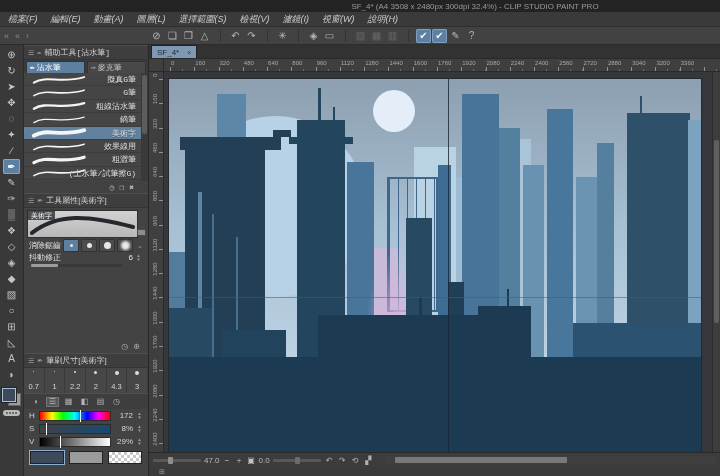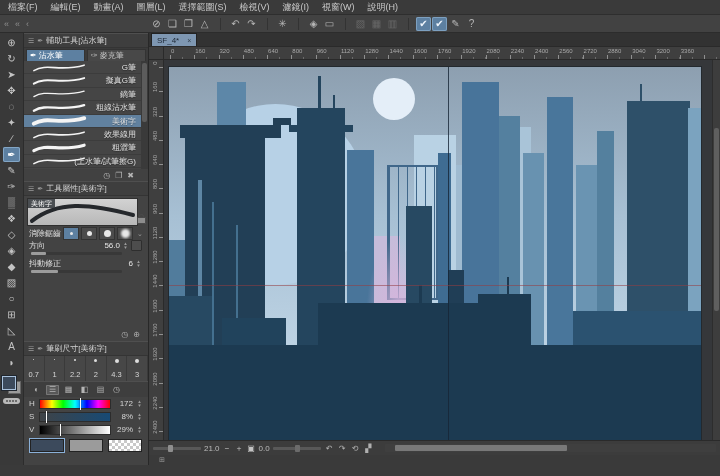--- a/index.html
+++ b/index.html
@@ -4,21 +4,21 @@
 <style>
   html,body{margin:0;padding:0;background:#222;}
   .window{width:720px;height:476px;background:#3a3a3a;font-family:"Liberation Sans",sans-serif;
     color:#ccc;position:relative;overflow:hidden;user-select:none;}
   
   .titlebar{height:12px;background:#232323;font-size:8px;color:#9a9a9a;display:flex;align-items:center;
     justify-content:center;padding-left:230px;box-sizing:border-box;}
   
   .menubar{height:14px;background:#3a3a3a;display:flex;align-items:center;gap:13px;padding:0 8px;
     font-size:9px;color:#c8c8c8;border-bottom:1px solid #2e2e2e;}
-  .mitem{white-space:nowrap;cursor:default;}
+  .mitem{white-space:nowrap;cursor:default;font-style:italic;}
   
   .toolbar{height:17px;background:#424242;display:flex;align-items:center;font-size:10px;color:#b5b5b5;
     border-bottom:1px solid #2c2c2c;padding:0 4px;gap:1px;}
   .tbleft{display:flex;gap:6px;width:100px;font-size:9px;color:#8f8f8f;}
   .tbicon{width:15px;height:14px;display:flex;align-items:center;justify-content:center;border-radius:2px;}
   .tbicon.active{background:#5d80a1;color:#eef4fb;box-shadow:inset 0 0 0 1px #7da0c0;}
   .tbicon.disabled{opacity:.32;}
   .tbsep{width:7px;height:12px;border-right:1px solid #333;margin-right:6px;}
   
   .main{display:flex;height:432px;}
@@ -33,21 +33,21 @@
   .fgbg .bg{position:absolute;right:0;bottom:0;width:11px;height:11px;border:1px solid #666;}
   .pill{width:17px;height:6px;border-radius:3px;background:#b9b9b9;margin-top:4px;display:flex;
     align-items:center;justify-content:center;gap:1px;}
   .pill i{width:2px;height:2px;border-radius:50%;background:#555;}
   
   .panels{width:124px;background:#434343;border-right:1px solid #282828;display:flex;flex-direction:column;font-size:8px;}
   .phead{height:13px;min-height:13px;background:#3e3e3e;display:flex;align-items:center;gap:3px;padding:0 4px;
     color:#d2d2d2;border-top:1px solid #4f4f4f;border-bottom:1px solid #343434;font-size:8px;}
   .phead .hicon{color:#9a9a9a;font-size:7px;}
   
-  .subtool{height:148px;display:flex;flex-direction:column;}
+  .subtool{height:148px;display:flex;flex-direction:column;font-family:Liberation Mono, monospace;}
   .tabs{height:13px;display:flex;gap:2px;padding:1px 2px 0 2px;background:#3b3b3b;box-sizing:border-box;}
   .tab{flex:1;display:flex;align-items:center;gap:2px;padding:0 3px;background:#484848;color:#c0c0c0;border:1px solid #333;border-bottom:none;}
   .tab.active{background:#5d80a1;color:#fff;}
   .brushlist{flex:1;overflow:hidden;position:relative;background:#454545;}
   .brow{height:13.4px;display:flex;align-items:center;position:relative;padding:0 12px 0 4px;
     border-bottom:1px solid #3c3c3c;box-sizing:border-box;}
   .brow svg{width:62px;height:11px;flex:none;}
   .brow .bname{position:absolute;right:12px;top:1px;color:#e2e2e2;font-size:8px;white-space:nowrap;
     text-shadow:0 1px 1px rgba(0,0,0,.4);}
   .brow.selected{background:#61819f;}
@@ -132,20 +132,23 @@
   .sbtn{min-width:9px;text-align:center;color:#c5c5c5;}
   .sbicon{width:11px;text-align:center;color:#b0b0b0;}
   .hscroll{flex:1;height:8px;background:#3f3f3f;margin-left:8px;position:relative;border-radius:1px;}
   .hscroll i{position:absolute;left:3%;width:52%;top:1px;bottom:1px;background:#787878;border-radius:1px;}
   .bottomstrip{height:10px;background:#3a3a3a;display:flex;align-items:center;padding-left:10px;font-size:7px;color:#9a9a9a;}
 </style>
 </head>
 <body>
 
 <div class="window">
+  <div class="titlebar">
+    <span>SF_4* (A4 3508 x 2480px 300dpi 32.4%) - CLIP STUDIO PAINT PRO</span>
+  </div>
   <div class="menubar">
       <span class="mitem">檔案(F)</span>
       <span class="mitem">編輯(E)</span>
       <span class="mitem">動畫(A)</span>
       <span class="mitem">圖層(L)</span>
       <span class="mitem">選擇範圍(S)</span>
       <span class="mitem">檢視(V)</span>
       <span class="mitem">濾鏡(I)</span>
       <span class="mitem">視窗(W)</span>
       <span class="mitem">說明(H)</span>
@@ -231,41 +234,41 @@
             </div>
             <div class="tab">
               <span>✑</span>
               <span>麥克筆</span>
             </div>
           </div>
         <div class="brushlist">
 
         <div class="brow">
               <svg viewBox="0 0 70 14">
+                <path d="M3 11 C 20 1, 36 13, 67 4" fill="none" stroke="#f4f4f4" stroke-width="2.6" stroke-linecap="round"></path>
+              </svg>
+              <span class="bname">擬真G筆</span>
+            </div>
+            <div class="brow">
+              <svg viewBox="0 0 70 14">
                 <path d="M3 11 C 20 1, 36 13, 67 4" fill="none" stroke="#f4f4f4" stroke-width="2" stroke-linecap="round"></path>
               </svg>
               <span class="bname">G筆</span>
             </div>
             <div class="brow">
               <svg viewBox="0 0 70 14">
-                <path d="M3 11 C 20 1, 36 13, 67 4" fill="none" stroke="#f4f4f4" stroke-width="2.6" stroke-linecap="round"></path>
-              </svg>
-              <span class="bname">擬真G筆</span>
+                <path d="M3 11 C 20 1, 36 13, 67 4" fill="none" stroke="#f4f4f4" stroke-width="3" stroke-linecap="round"></path>
+              </svg>
+              <span class="bname">粗線沾水筆</span>
             </div>
             <div class="brow">
               <svg viewBox="0 0 70 14">
                 <path d="M3 11 C 20 1, 36 13, 67 4" fill="none" stroke="#f4f4f4" stroke-width="1.6" stroke-linecap="round"></path>
               </svg>
               <span class="bname">鏑筆</span>
-            </div>
-            <div class="brow">
-              <svg viewBox="0 0 70 14">
-                <path d="M3 11 C 20 1, 36 13, 67 4" fill="none" stroke="#f4f4f4" stroke-width="3" stroke-linecap="round"></path>
-              </svg>
-              <span class="bname">粗線沾水筆</span>
             </div>
             <div class="brow selected">
               <svg viewBox="0 0 70 14">
                 <path d="M3 11 C 20 1, 36 13, 67 4" fill="none" stroke="#f4f4f4" stroke-width="5" stroke-linecap="round"></path>
               </svg>
               <span class="bname">美術字</span>
             </div>
             <div class="brow">
               <svg viewBox="0 0 70 14">
                 <path d="M3 11 C 20 1, 36 13, 67 4" fill="none" stroke="#f4f4f4" stroke-width="2" stroke-linecap="round"></path>
@@ -320,34 +323,20 @@
                     <i style="height: 5px; width: 5px; filter: blur(0.3px);"></i>
                   </div>
                   <div class="aab">
                     <i style="height: 7px; width: 7px; filter: blur(0.7px);"></i>
                   </div>
                   <div class="aab">
                     <i style="height: 9px; width: 9px; filter: blur(1px);"></i>
                   </div>
                 </div>
                 <span class="pcaret">⌄</span>
-              </div>
-            </div>
-            <div class="prow">
-              <div class="lr">
-                <span class="plabel">方向</span>
-                <span class="pval">56.0</span>
-                <div class="stepper">
-                  <i>▲</i>
-                  <i>▼</i>
-                </div>
-                <span class="pbtn"></span>
-              </div>
-              <div class="pslider">
-                <i style="width: 16%;"></i>
               </div>
             </div>
             <div class="prow">
               <div class="lr">
                 <span class="plabel">抖動修正</span>
                 <span class="pval">6</span>
                 <div class="stepper">
                   <i>▲</i>
                   <i>▼</i>
                 </div>
@@ -554,21 +543,21 @@
             </div>
         </div>
         <div class="vscroll">
             <i></i>
           </div>
       </div>
       <div class="statusbar">
         <div class="msl">
             <i style="left:32%"></i>
           </div>
-        <span>21.0</span>
+        <span>47.0</span>
         <span class="sbtn">−</span>
         <span class="sbtn">＋</span>
         <span class="sbtn">▣</span>
         <span>0.0</span>
         <div class="msl">
             <i style="left:46%;background:#6b6b6b"></i>
           </div>
         <span id="sb-icons" style="display:flex;gap:2px;">
             <span class="sbicon">↶</span>
             <span class="sbicon">↷</span>

